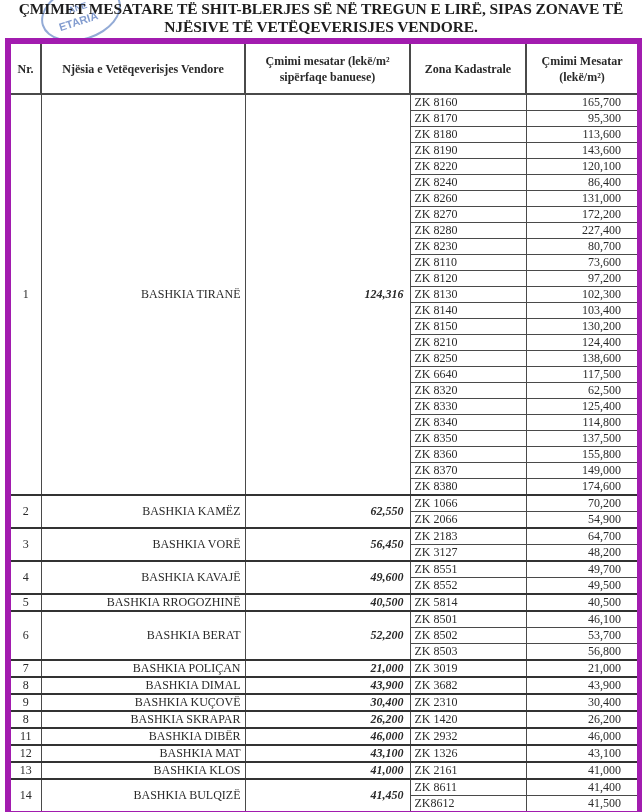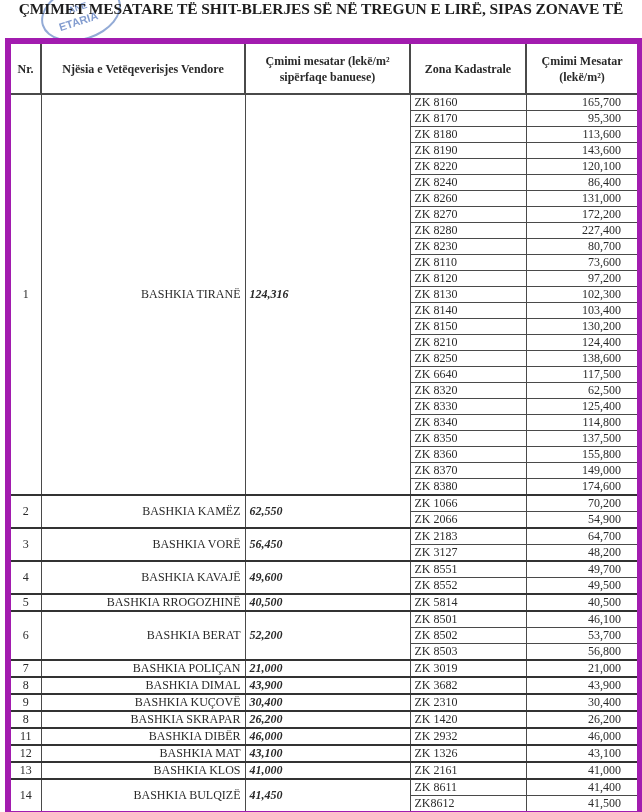--- a/index.html
+++ b/index.html
@@ -5,36 +5,37 @@
   html,body{margin:0;padding:0;background:#fff;}
   body{width:642px;height:812px;overflow:hidden;position:relative;font-family:"Liberation Serif","DejaVu Serif",serif;color:#2a2a2a;}
   .title{position:absolute;left:0;top:0;width:642px;text-align:center;font-weight:bold;font-size:15.5px;line-height:18px;letter-spacing:-0.1px;color:#1e1e1e;}
   .stamp{position:absolute;left:40px;top:-14px;width:78px;height:50px;border:2px solid #6f8fc9;border-radius:50%;color:#5a7cc0;font-family:"Liberation Sans",sans-serif;font-weight:bold;font-size:11px;transform:rotate(-18deg);opacity:.75;}
   .stamp span{position:absolute;}
   table{position:absolute;left:5px;top:38px;border-collapse:collapse;width:632px;table-layout:fixed;}
   td,th{border:1px solid #4a4a4a;padding:0 4px;font-size:12px;height:15px;line-height:15px;white-space:nowrap;overflow:hidden;}
   th{font-weight:bold;font-size:12px;line-height:16px;height:49px;text-align:center;border-width:2px;}
   td.nr{text-align:center;}
   td.name{text-align:right;padding-left:3px;}
-  td.avg{text-align:left;font-weight:bold;font-style:italic;padding-right:6px;}
+  td.avg{text-align:right;font-weight:bold;font-style:italic;padding-right:6px;}
   td.zone{}
   td.val{text-align:right;padding-right:16px;}
   tr.grp-start td{border-top:2px solid #333;}
   table{border:6px solid #a21caf;}
 </style>
 </head>
 <body>
 
 <div class="stamp">
   <span style="left:28px;top:14px;font-size:9px;">ANE</span>
   <span style="left:14px;top:26px;">ETARIA</span>
 </div>
 
 <div class="title">
   <div>ÇMIMET MESATARE TË SHIT-BLERJES SË NË TREGUN E LIRË, SIPAS ZONAVE TË</div>
+  <div>NJËSIVE TË VETËQEVERISJES VENDORE.</div>
 </div>
 
 <table>
   <colgroup>
     <col style="width:33px">
       <col style="width:204px">
       <col style="width:165px">
       <col style="width:116px">
       <col style="width:114px">
   </colgroup>

